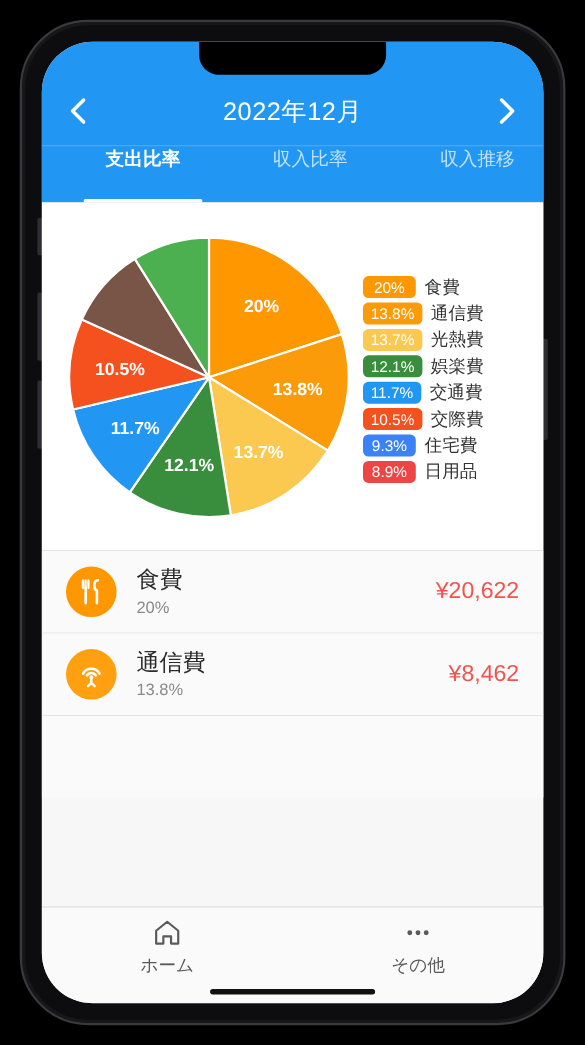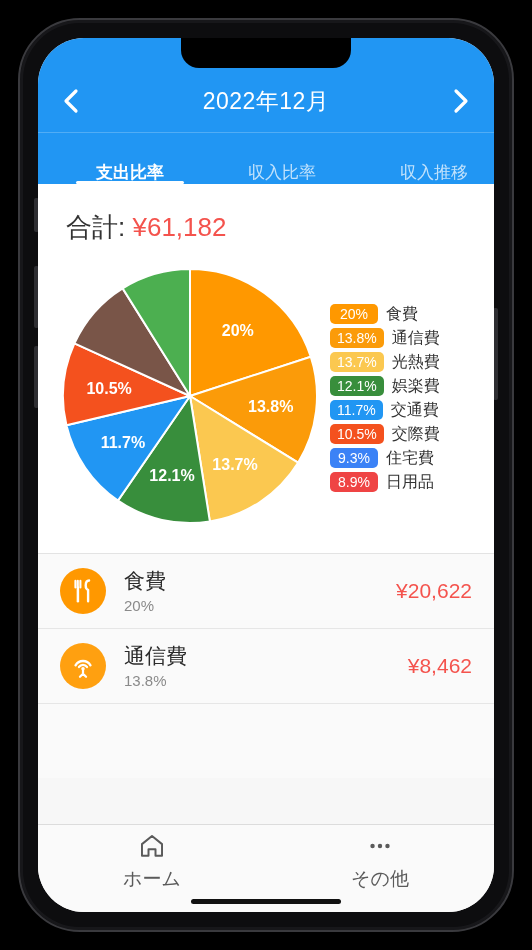--- a/index.html
+++ b/index.html
@@ -53,21 +53,21 @@
     align-items: center; justify-content: center; cursor: pointer;
   }
   .nav-arrow svg { display: block; }
   .month-title {
     color: #fff; font-size: 23px; letter-spacing: .5px; flex: 1; text-align: center;
   }
   .tabs {
     display: flex; height: 52px; border-top: 1px solid rgba(255,255,255,.22);
   }
   .tab {
-    flex: 1; display: flex; align-items: flex-end; justify-content: center;
+    flex: 1; display: flex; align-items: flex-start; justify-content: center;
     position: relative; cursor: pointer;
     color: rgba(255,255,255,.72); font-size: 17px; margin-left: 32px;
   }
   .tab.active { color: #fff; font-weight: bold; }
   .tab.active::after {
     content: ""; position: absolute; left: 6px; right: 6px; bottom: 0;
     height: 3px; background: #fff; border-radius: 2px;
   }
 
   
@@ -115,21 +115,21 @@
   
   .bottom-nav {
     position: absolute; left: 0; right: 0; bottom: 0;
     height: 88px; background: #fafafa; border-top: 1px solid #dcdcdc;
     display: flex; padding-bottom: 14px;
   }
   .nav-item {
     flex: 1; display: flex; flex-direction: column;
     align-items: center; justify-content: center; gap: 6px; cursor: pointer;
   }
-  .nav-label { font-size: 19px; color: #5a5a5a; }
+  .nav-label { font-size: 16px; color: #5a5a5a; }
   .nav-item.active .nav-label { color: #2196f3; }
   .home-indicator {
     position: absolute; left: 50%; bottom: 8px; transform: translateX(-50%);
     width: 150px; height: 5px; border-radius: 3px; background: #111;
   }
 </style>
 </head>
 <body>
 
 <div id="root">
@@ -165,24 +165,20 @@
         <div class="tab">
           <span>収入比率</span>
         </div>
         <div class="tab">
           <span>収入推移</span>
         </div>
       </div>
     </div>
 
     <div class="chart-card">
-      <div class="total-line">
-        <span>合計:</span>
-        <span class="total-amount">¥61,182</span>
-      </div>
 
       <div class="chart-area">
         <div class="pie-wrap">
           <svg id="pie-svg" width="268" height="268" viewBox="0 0 268 268">
               <path d="M 134 134 L 134 7 A 127 127 0 0 1 254.78417756948448 94.75484171438168 Z" fill="#FF9800" stroke="#ffffff" stroke-width="2"></path>
               <text x="181.77518530633222" y="74.24309869720427" text-anchor="middle" class="pie-label">20%</text>
               <path d="M 134 134 L 254.78417756948448 94.75484171438168 A 127 127 0 0 1 242.07629918792588 200.69717800508454 Z" fill="#FB9B09" stroke="#ffffff" stroke-width="2"></path>
               <text x="214.70149809943445" y="149.68021717251102" text-anchor="middle" class="pie-label">13.8%</text>
               <path d="M 134 134 L 242.07629918792588 200.69717800508454 A 127 127 0 0 1 153.86717706010933 259.4364192555825 Z" fill="#FBC850" stroke="#ffffff" stroke-width="2"></path>
               <text x="179.0505355517185" y="207.65269873776913" text-anchor="middle" class="pie-label">13.7%</text>

